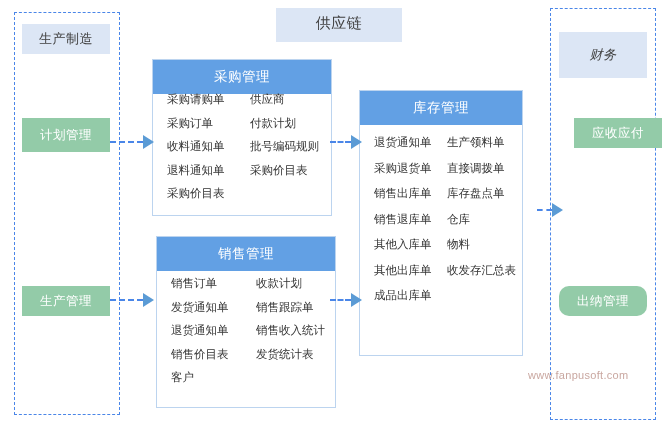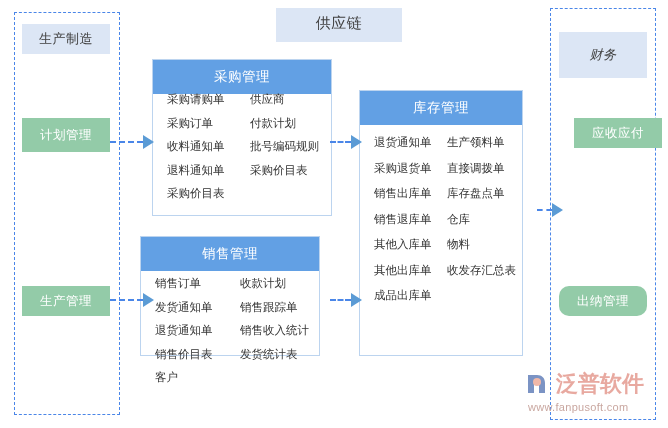--- a/index.html
+++ b/index.html
@@ -93,21 +93,21 @@
     color: #333333;
     line-height: 1;
     padding: 0 0 0 14px;
     white-space: nowrap;
   }
 
   #panel-purchase { left: 152px; top: 59px;  width: 180px; height: 157px; }
   #panel-purchase .panel-body { padding-top: 0; row-gap: 12px; }
   #panel-purchase .panel-item:nth-child(even) { padding-left: 8px; }
 
-  #panel-sales    { left: 140px; top: 236px; width: 180px; height: 120px; font-family: Liberation Serif, serif; }
+  #panel-sales    { left: 156px; top: 236px; width: 180px; height: 172px; font-family: Liberation Serif, serif; }
   #panel-sales .panel-body { padding-top: 7px; row-gap: 12px; }
   #panel-sales .panel-item:nth-child(even) { padding-left: 10px; }
 
   #panel-stock    { left: 359px; top: 90px;  width: 164px; height: 266px; }
   #panel-stock .panel-body { padding-top: 12px; row-gap: 14px; }
   #panel-stock .panel-item:nth-child(even) { padding-left: 6px; }
 
   
   .arrow {
     position: absolute;
@@ -256,25 +256,16 @@
   <div class="arrow" id="arrow-sales-stock">
     <div class="shaft"></div>
     <div class="head"></div>
   </div>
   <div class="arrow" id="arrow-stock-finance">
     <div class="shaft"></div>
     <div class="head"></div>
   </div>
 
   <div id="watermark">
-    <div class="wm-row">
-      <span class="wm-mark">
-        <svg width="30" height="30" viewBox="0 0 30 30">
-          <path d="M4 6 L13 6 C18 6 21 9 21 14 L21 24 L15 24 L15 14 C15 12 14 11 12 11 L10 11 L10 24 L4 24 Z" fill="#7b93c4"></path>
-          <circle cx="13" cy="13" r="4" fill="#f2b8a8"></circle>
-        </svg>
-      </span>
-      <span class="wm-text">泛普软件</span>
-    </div>
     <div class="wm-url">www.fanpusoft.com</div>
   </div>
 
 </div>
 
 </body></html>

